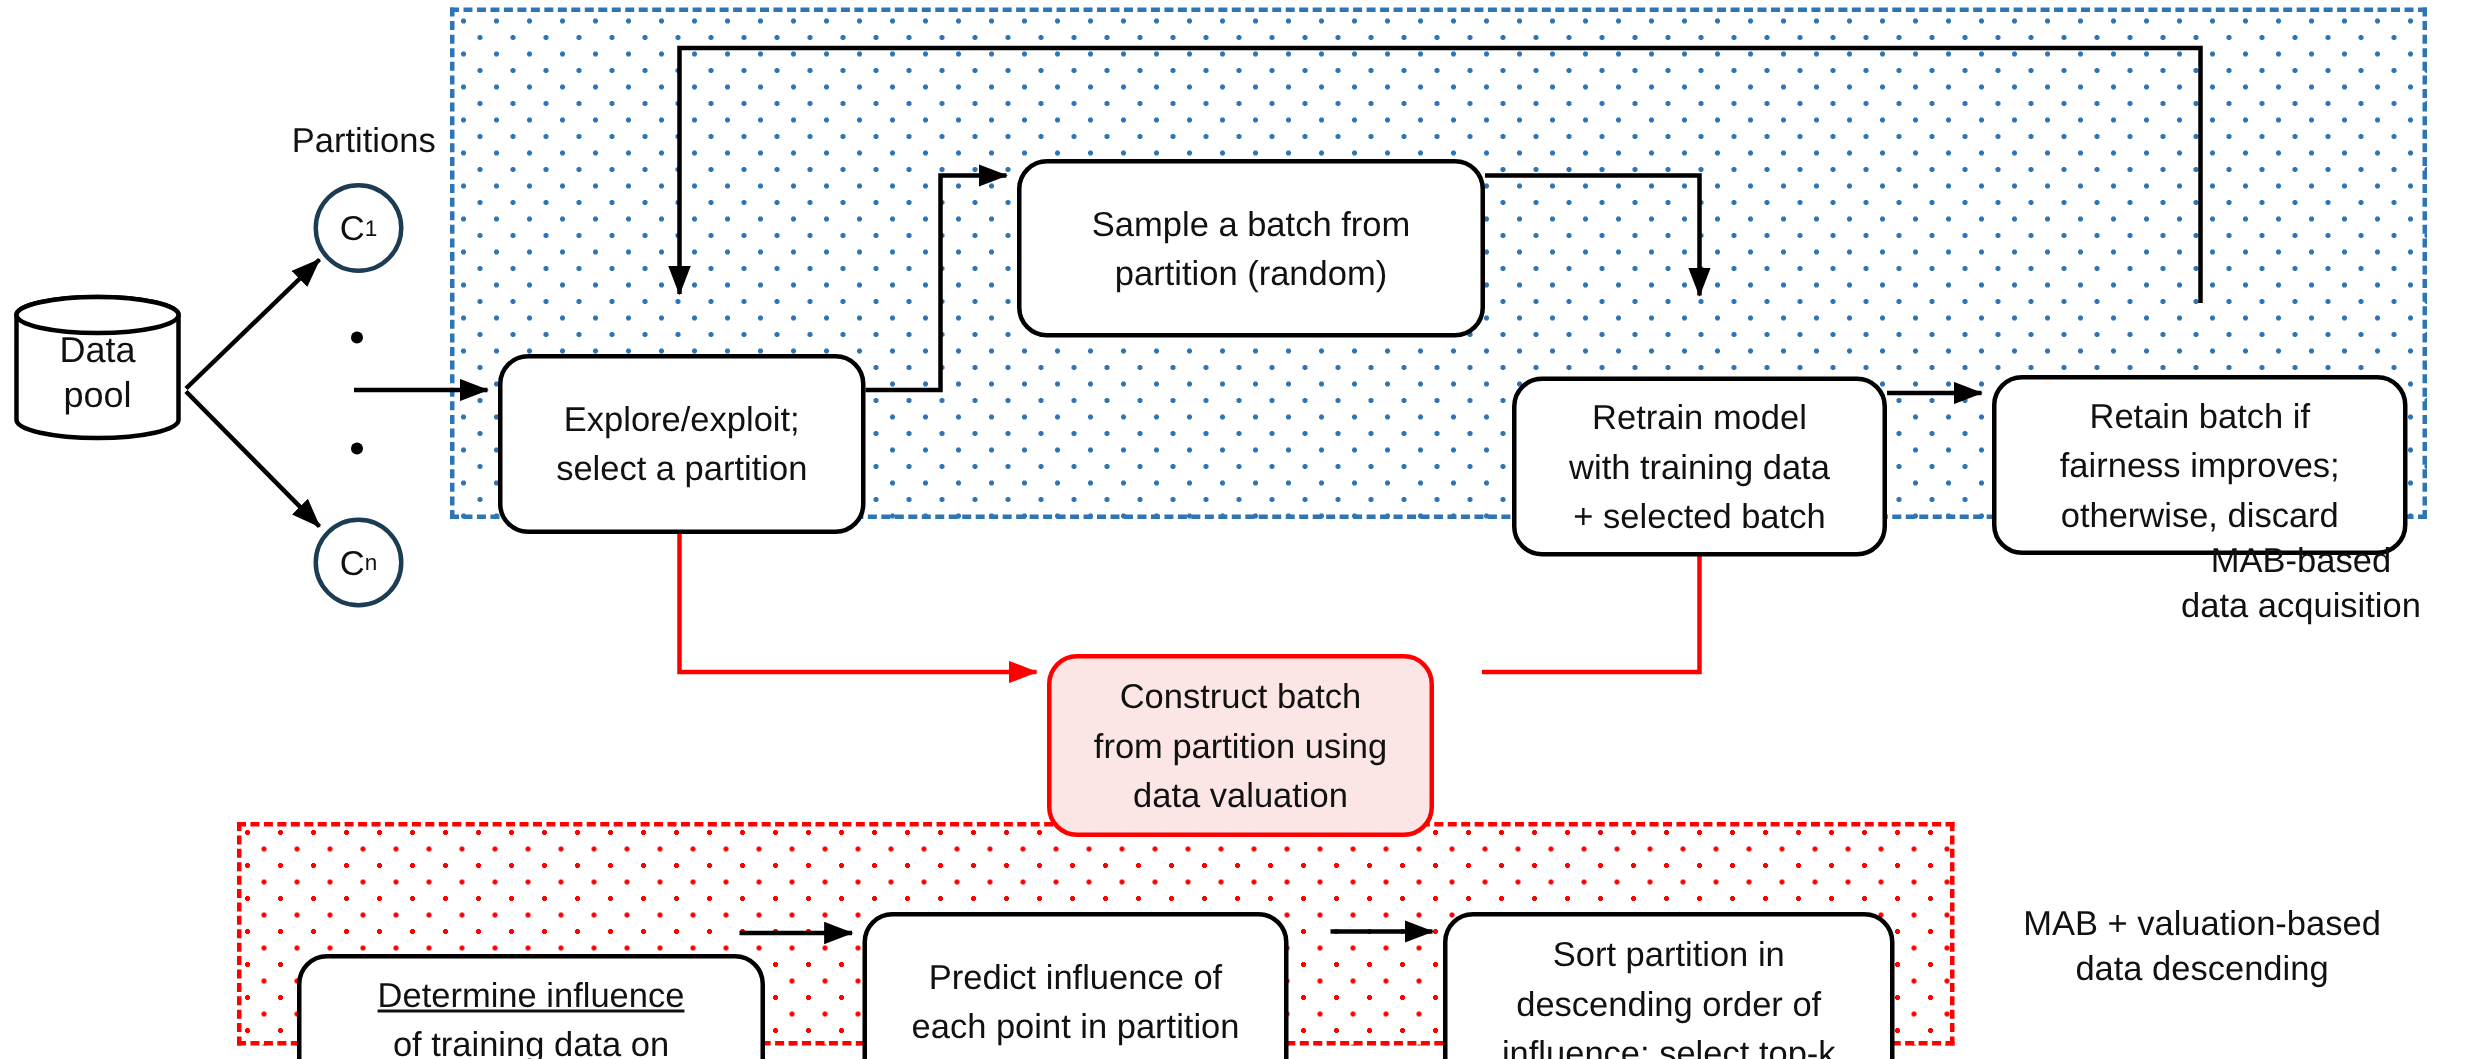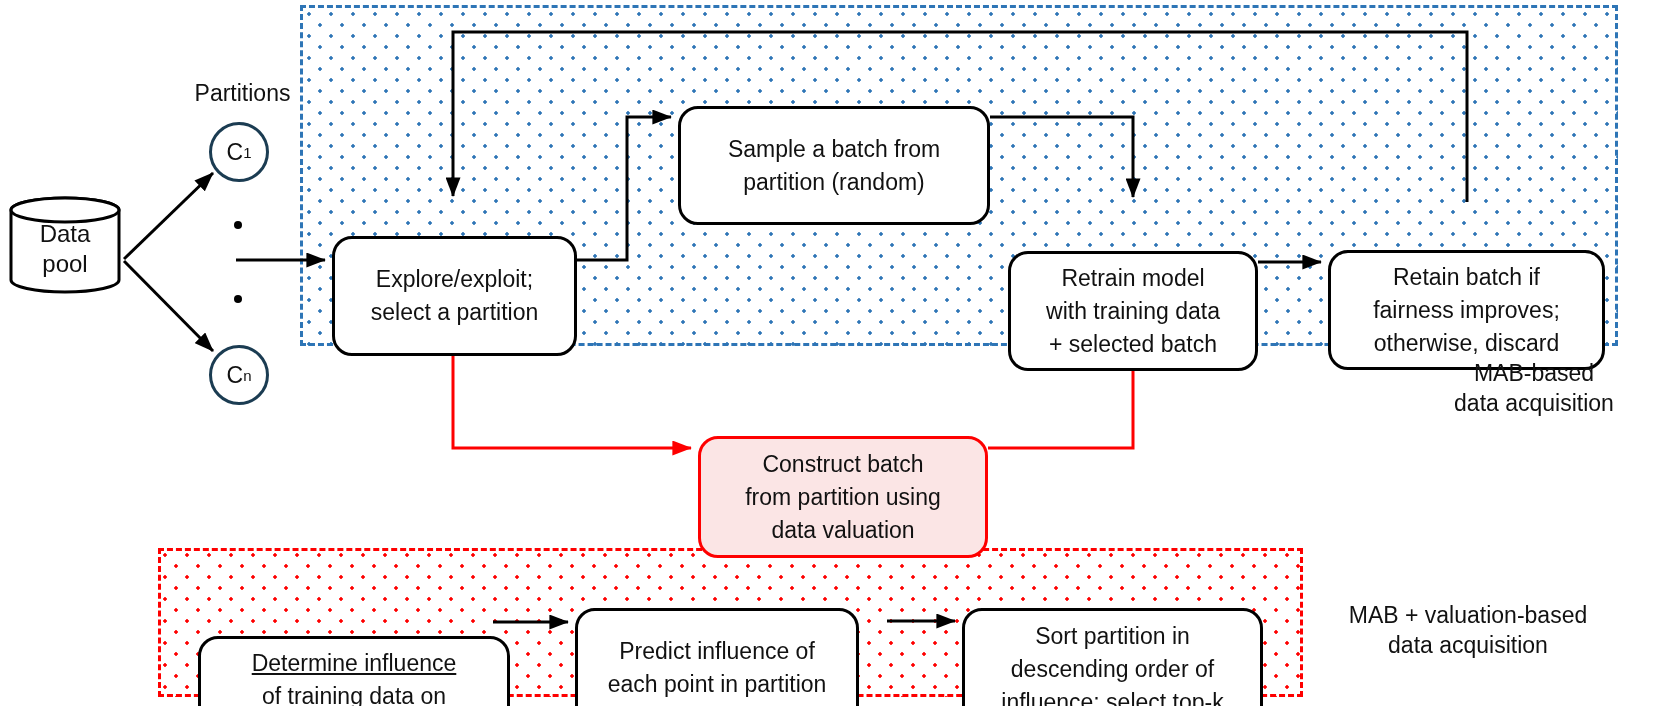--- a/index.html
+++ b/index.html
@@ -120,31 +120,31 @@
 select a partition</div>
   <div class="node" style="left:678px;top:58px;width:312px;height:119px;">Sample a batch from
 partition (random)</div>
   <div class="node" style="left:1008px;top:203px;width:250px;height:120px;">Retrain model
 with training data
 + selected batch</div>
   <div class="node" style="left:1328px;top:202px;width:277px;height:120px;">Retain batch if
 fairness improves;
 otherwise, discard</div>
 
-  <div class="node pink" style="left:698px;top:388px;width:290px;height:122px;">Construct batch
+  <div class="node pink" style="left:698px;top:388px;width:258px;height:122px;">Construct batch
 from partition using
 data valuation</div>
 
   <div class="node" style="left:198px;top:588px;width:312px;height:120px;text-decoration:underline;">Determine influence
 of training data on
 model fairness</div>
   <div class="node" style="left:575px;top:560px;width:284px;height:120px;">Predict influence of
 each point in partition</div>
   <div class="node" style="left:962px;top:560px;width:301px;height:122px;">Sort partition in
 descending order of
 influence; select top-k</div>
 
   <div class="lbl" style="left:1419px;top:358px;width:230px;">MAB-based
 data acquisition</div>
   <div class="lbl" style="left:1312px;top:600px;width:312px;">MAB + valuation-based
-data acquisition</div>
+data descending</div>
 
 </div>
 
 </body></html>

